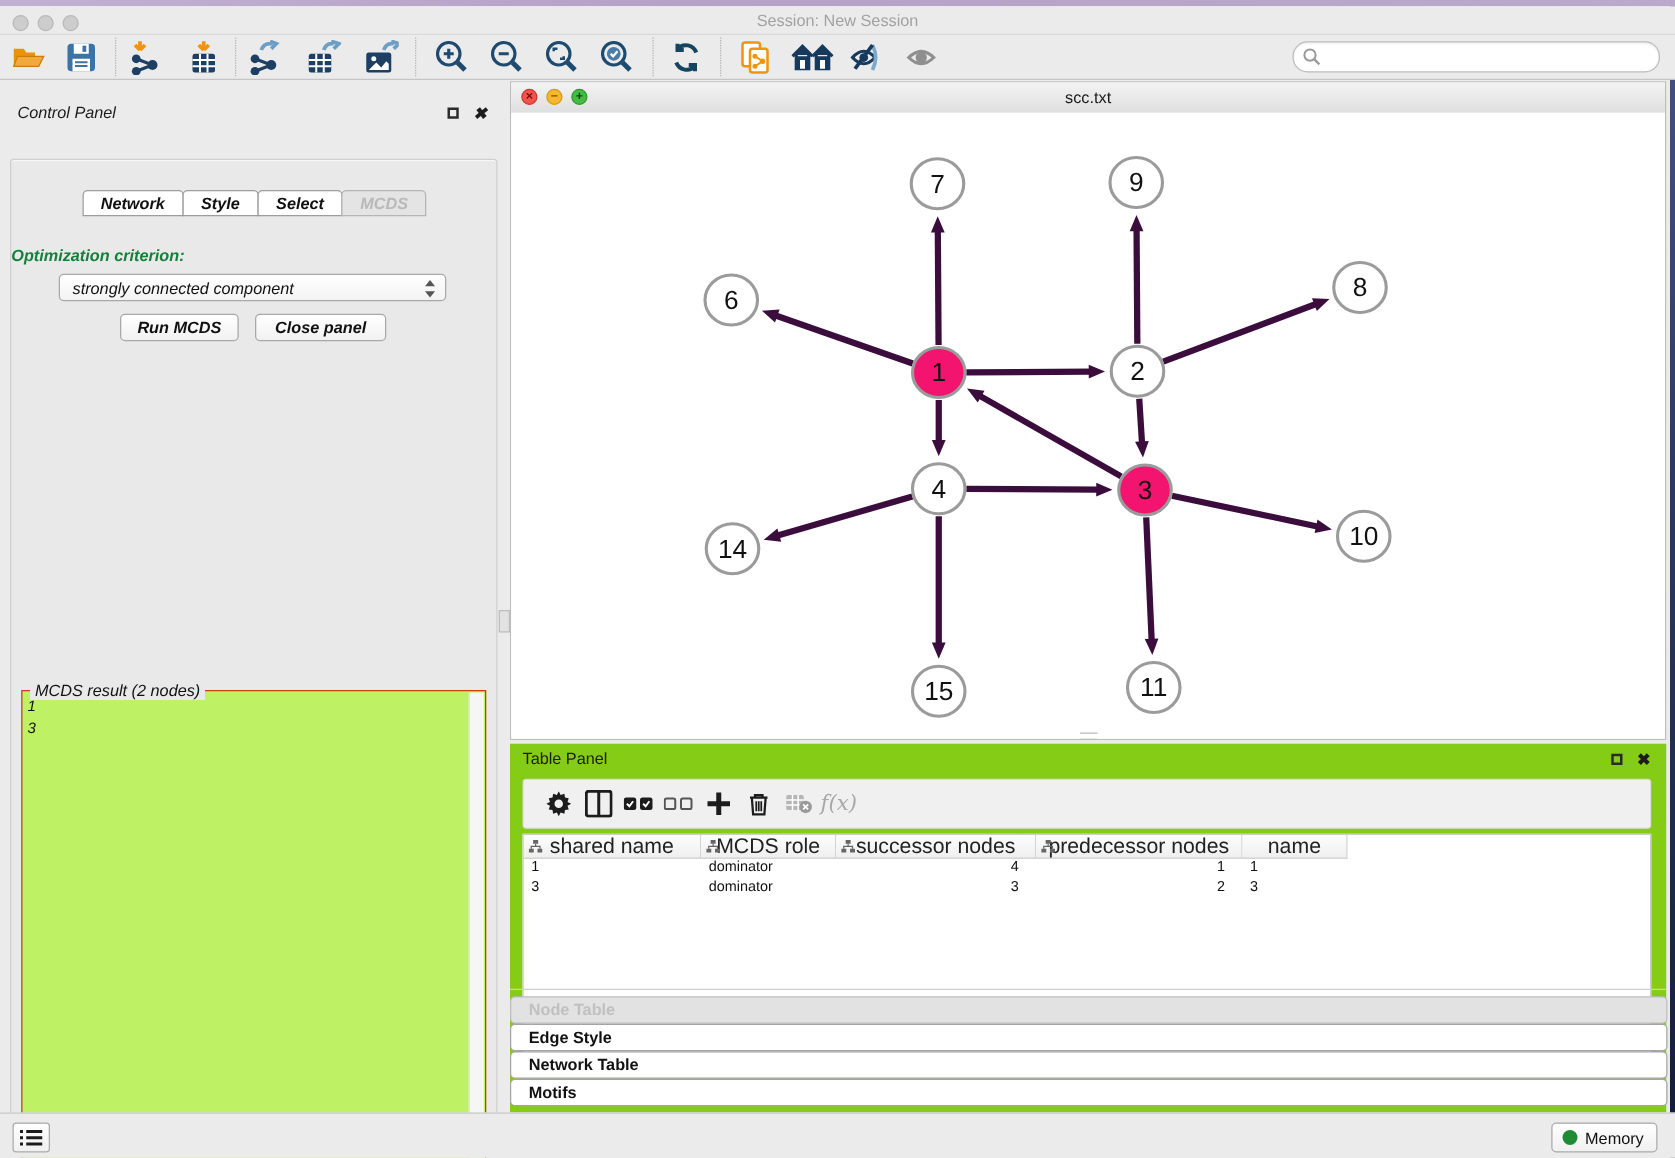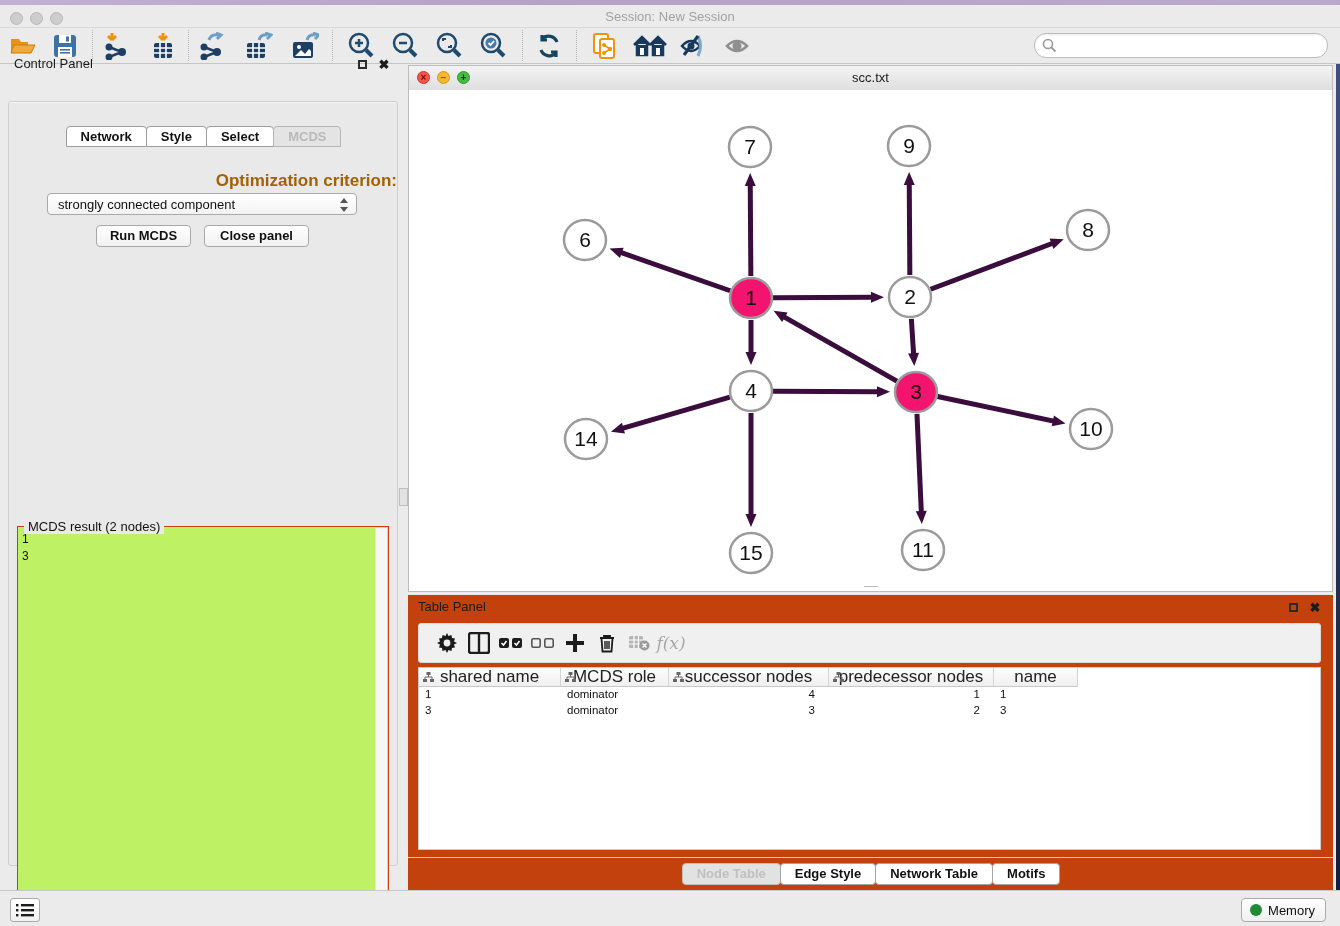--- a/index.html
+++ b/index.html
@@ -17,31 +17,31 @@
   .t1{left:10px}.t2{left:30px}.t3{left:50px}
   .titlebar .title{position:absolute;left:0;right:0;top:4px;text-align:center;font-size:13px;color:#a2a2a2;}
   
   .toolbar{position:absolute;left:0;top:28px;width:1340px;height:35px;background:#ebebeb;border-bottom:1px solid #c5c5c5;}
   .tb-icon{position:absolute;top:3px;width:30px;height:30px;display:flex;align-items:center;justify-content:center;cursor:default;}
   .tb-sep{position:absolute;top:2px;height:31px;border-left:1px dotted #b3b3b3;}
   .search-wrap{position:absolute;right:12px;top:5px;width:292px;height:23px;background:#fff;border:1px solid #bcbcbc;border-radius:12px;box-shadow:inset 0 1px 2px rgba(0,0,0,.08);}
   .search-wrap svg{position:absolute;left:7px;top:4px;}
   .search-wrap input{position:absolute;left:26px;top:1px;width:255px;height:19px;border:none;outline:none;font-size:12px;background:transparent;font-family:"Liberation Sans",sans-serif;}
   
-  .control-panel{position:absolute;left:6px;top:52px;width:394px;height:818px;}
+  .control-panel{position:absolute;left:6px;top:78px;width:394px;height:818px;font-style:italic;}
   .cp-header{position:absolute;left:0;top:0;width:100%;height:24px;}
   .panel-title{position:absolute;left:8px;top:4px;font-size:13px;color:#1c1c1c;}
   .float-box{display:inline-block;width:9px;height:9px;border:2px solid #2b2b2b;box-sizing:border-box;}
   .panel-btn{position:absolute;top:4px;width:16px;height:16px;display:flex;align-items:center;justify-content:center;font-size:13px;font-weight:bold;color:#1c1c1c;cursor:default;}
   .cp-float{right:30px}.cp-close{right:8px}
   .cp-tabs{position:absolute;left:0;top:30px;width:100%;display:flex;justify-content:center;z-index:2;}
   .tab{height:19px;line-height:19px;padding:0 14px;background:#fff;border:1px solid #9d9d9d;border-radius:4px 4px 0 0;margin-right:-1px;font-size:13px;font-weight:bold;color:#111;margin-top:44px;}
   .tab.active{background:#e4e4e4;color:#b9b9b9;border-color:#b5b5b5;}
   .cp-body{position:absolute;left:2px;top:49px;width:388px;height:763px;background:#e9e9e9;border:1px solid #cfcfcf;border-radius:3px;box-shadow:inset 0 1px 0 #f6f6f6;}
-  .opt-label{position:absolute;left:0;width:100%;top:69px;text-align:right;font-size:17px;font-weight:bold;color:#a16207;}
+  .opt-label{position:absolute;left:0;width:100%;top:69px;text-align:left;font-size:13px;font-weight:bold;color:#15803d;}
   .criterion-select{position:absolute;left:38px;top:91px;width:310px;height:22px;background:linear-gradient(#ffffff,#f3f3f3);border:1px solid #a9a9a9;border-radius:4px;box-sizing:border-box;font-size:13px;}
   .criterion-select .val{position:absolute;left:10px;top:3px;color:#111;}
   .spin{position:absolute;right:7px;top:3px;width:9px;height:16px;}
   .spin:before,.spin:after{content:"";position:absolute;left:0;border-left:4.5px solid transparent;border-right:4.5px solid transparent;}
   .spin:before{top:1px;border-bottom:5px solid #555;}
   .spin:after{bottom:1px;border-top:5px solid #555;}
   .cp-btn{position:absolute;top:123px;height:22px;background:linear-gradient(#ffffff,#f1f1f1);border:1px solid #a9a9a9;border-radius:4px;font-size:13px;font-weight:bold;color:#111;text-align:center;line-height:20px;box-sizing:border-box;}
   .run-btn{left:87px;width:95px;}
   .closep-btn{left:195px;width:105px;}
   .mcds-result{position:absolute;left:8px;top:424px;width:370px;height:384px;border:1px solid #c2410c;background:#bef264;}
@@ -53,33 +53,33 @@
   .net-window{position:absolute;left:408px;top:65px;width:925px;height:527px;background:#fff;border:1px solid #bdbdbd;box-sizing:border-box;}
   .net-titlebar{position:absolute;left:0;top:0;width:100%;height:24px;background:linear-gradient(#f3f3f3,#dfdfdf);border-bottom:1px solid #bfbfbf;}
   .traffic{position:absolute;top:5px;width:13px;height:13px;border-radius:50%;box-sizing:border-box;text-align:center;line-height:11px;font-size:10px;font-weight:bold;}
   .tr-red{left:8px;background:#f0544c;border:1px solid #d0362c;color:#7c0f08;}
   .tr-yellow{left:28px;background:#f5b72e;border:1px solid #d29a1e;color:#875a06;}
   .tr-green{left:48px;background:#47ba44;border:1px solid #2f9a2e;color:#0c4a0a;}
   .net-titlebar .title{position:absolute;left:0;right:0;top:4px;text-align:center;font-size:13px;color:#1a1a1a;}
   .net-canvas{position:absolute;left:0;top:24px;width:923px;height:501px;background:#fff;}
   .h-grip{position:absolute;left:455px;bottom:-1px;width:14px;height:4px;border-top:1px solid #bbb;border-bottom:1px solid #bbb;}
   
-  .table-panel{position:absolute;left:408px;top:595px;width:925px;height:295px;background:#c2410c;}
+  .table-panel{position:absolute;left:408px;top:595px;width:925px;height:295px;background:#84cc16;}
   .tp-float{right:32px}.tp-close{right:10px}
   .tp-toolbar{position:absolute;left:10px;top:28px;width:903px;height:40px;background:#f0f0f0;border:1px solid #dcdcdc;border-radius:3px;box-sizing:border-box;display:flex;align-items:center;gap:8px;padding-left:16px;}
   .tp-tool{display:flex;align-items:center;justify-content:center;width:24px;height:24px;}
   .fx-label{font-family:"DejaVu Serif",serif;font-style:italic;font-size:17px;color:#a8a8a8;}
   .tp-table{position:absolute;left:10px;top:72px;width:903px;height:183px;background:#fff;border:1px solid #cccccc;box-sizing:border-box;overflow:hidden;}
   .tp-header{display:flex;height:19px;}
   .th-cell{position:relative;box-sizing:border-box;height:19px;background:linear-gradient(#fdfdfd,#efefef);border-right:1px solid #d4d4d4;border-bottom:1px solid #c9c9c9;font-size:17px;color:#222;display:flex;align-items:center;justify-content:center;gap:4px;}
   .th-cell svg{position:absolute;left:4px;top:4px;}
   .tp-row{display:flex;height:16px;font-size:11.5px;color:#111;}
   .td-cell{box-sizing:border-box;padding:1px 4px 0 6px;overflow:hidden;white-space:nowrap;}
   .td-right{text-align:right;padding-right:14px;}
-  .tp-tabs{position:absolute;left:0;bottom:5px;width:100%;display:flex;justify-content:center;border-top:1px solid #cfcfcf;padding-top:5px;}
+  .tp-tabs{position:absolute;left:0;bottom:5px;width:100%;display:flex;justify-content:center;border-top:1px solid #cfcfcf;padding-top:5px;flex-direction:column;}
   .tp-tab{height:20px;line-height:20px;padding:0 14px;background:#fff;border:1px solid #a5a5a5;border-radius:4px;margin-right:-1px;font-size:13px;font-weight:bold;color:#111;}
   .tp-tab.active{background:#e2e2e2;color:#c0c0c0;border-color:#bdbdbd;}
   
   .statusbar{position:absolute;left:0;top:890px;width:1340px;height:36px;background:#ebebeb;border-top:1px solid #c9c9c9;}
   .list-btn{position:absolute;left:10px;top:7px;width:30px;height:24px;background:linear-gradient(#ffffff,#f0f0f0);border:1px solid #ababab;border-radius:3px;display:flex;align-items:center;justify-content:center;box-sizing:border-box;}
   .memory-btn{position:absolute;right:14px;top:7px;height:24px;padding:0 10px 0 8px;background:linear-gradient(#ffffff,#f0f0f0);border:1px solid #ababab;border-radius:4px;display:flex;align-items:center;gap:6px;font-size:13px;color:#111;box-sizing:border-box;}
   .mem-dot{width:12px;height:12px;border-radius:50%;}
 </style>
 </head>
 <body>

